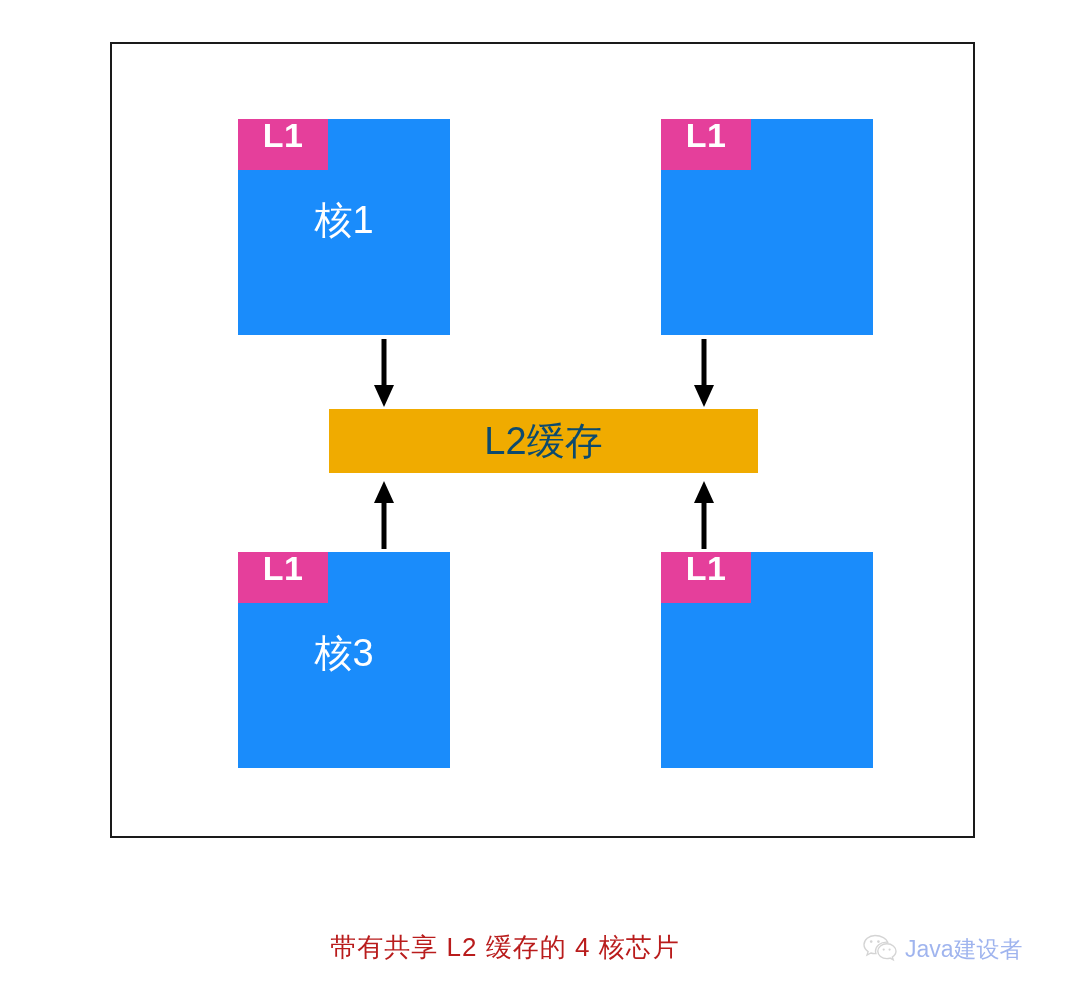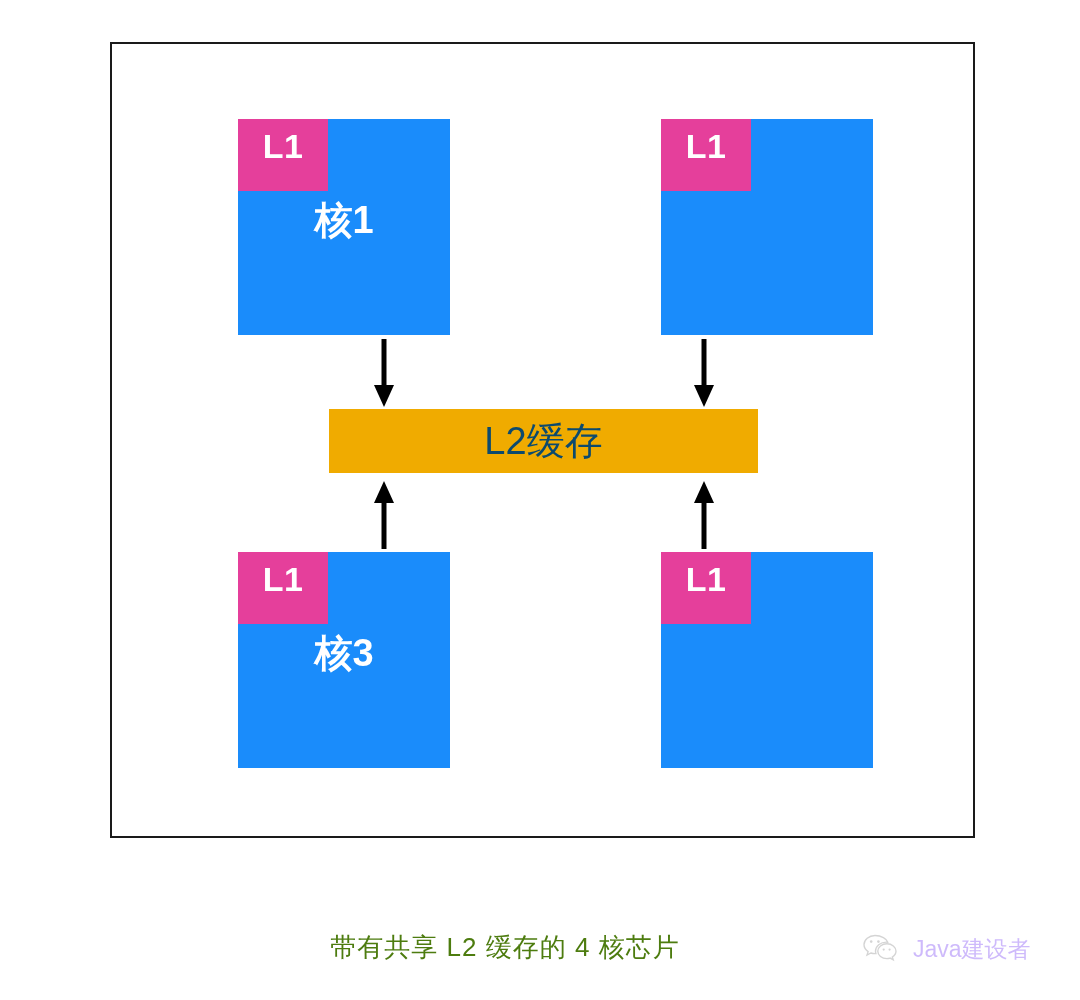--- a/index.html
+++ b/index.html
@@ -37,42 +37,42 @@
   .core-1 { left: 237px; top: 118px; }
   .core-2 { left: 660px; top: 118px; }
   .core-3 { left: 237px; top: 551px; }
   .core-4 { left: 660px; top: 551px; }
 
   .l1 {
     position: absolute;
     left: 0;
     top: 0;
     width: 90px;
-    height: 72px;
+    height: 51px;
     background: #e53f9b;
     color: #ffffff;
     font-size: 34px;
     font-weight: bold;
     display: flex;
     align-items: center;
     justify-content: center;
     letter-spacing: 0.5px;
     box-sizing: border-box;
     padding-bottom: 18px;
   }
 
   .core-label {
     position: absolute;
     left: 0;
     top: 78px;
     width: 100%;
     text-align: center;
     color: #ffffff;
     font-size: 38px;
-    font-weight: 700;
+    font-weight: 400;
     line-height: 1.25;
   }
 
   
   .l2-cache {
     position: absolute;
     left: 328px;
     top: 408px;
     width: 429px;
     height: 64px;
@@ -97,40 +97,39 @@
   .arrow-up-right   { left: 690px; top: 478px; }
 
   
   .caption {
     position: absolute;
     left: 0;
     top: 930px;
     width: 1010px;
     text-align: center;
     font-size: 26px;
-    color: #4d7c0f;
+    color: #b91c1c;
     letter-spacing: 1px;
   }
 
   
   .watermark {
     position: absolute;
     left: 862px;
     top: 932px;
     display: flex;
     align-items: center;
     gap: 7px;
     opacity: 0.42;
   }
   .watermark .wechat-icon { display: block; }
   .watermark .wm-text {
     font-size: 23px;
-    color: #8b5cf6;
+    color: #1d4ed8;
     white-space: nowrap;
-    margin-left: 8px;
   }
 </style>
 </head>
 <body>
 
 <div class="chip-frame">
 
   <div class="core core-1" style="left:126px; top:75px;">
     <div class="l1">L1</div>
     <div class="core-label">核1</div>

